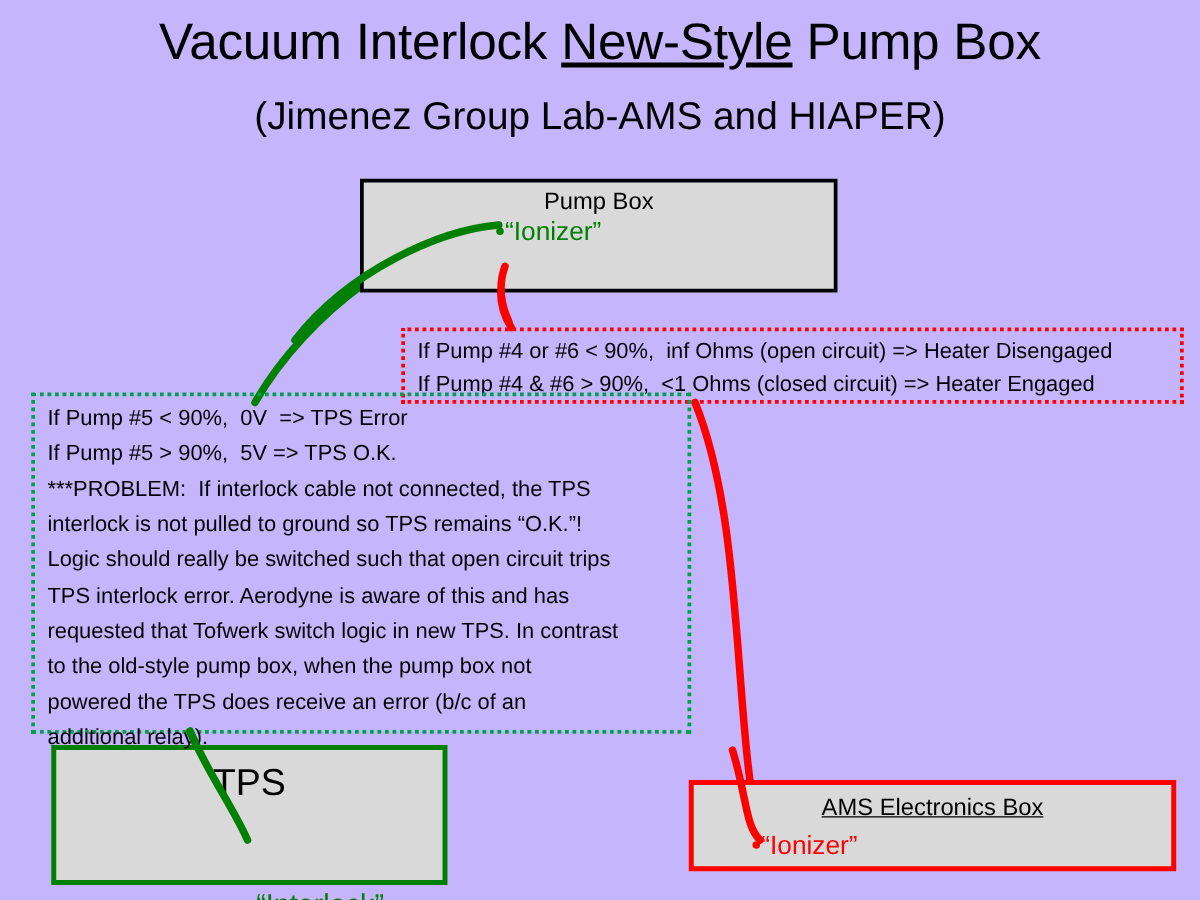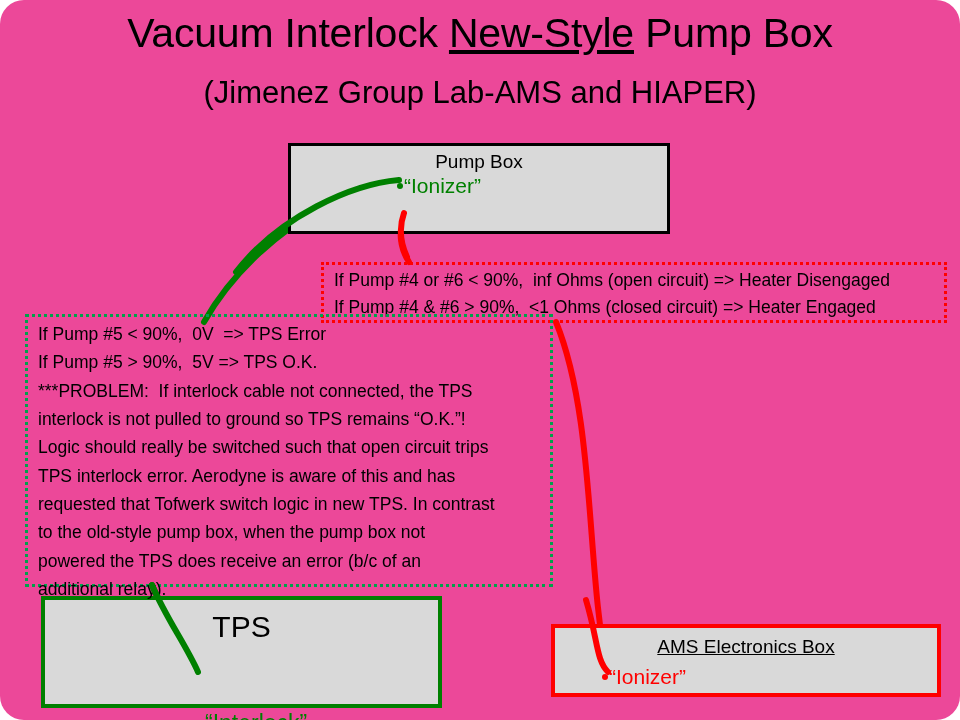--- a/index.html
+++ b/index.html
@@ -5,25 +5,24 @@
 <style>
   html, body {
     margin: 0;
     padding: 0;
     background: #ffffff;
   }
   #slide {
     position: relative;
     width: 960px;
     height: 720px;
-    background: #ec4899;
+    background: #c4b5fd;
     overflow: hidden;
     font-family: "Liberation Sans", sans-serif;
     color: #000000;
-    border-radius: 24px;
   }
 
   
   #title-block {
     position: absolute;
     left: 0;
     top: 12px;
     width: 960px;
     text-align: center;
     line-height: 1.05;
@@ -71,21 +70,21 @@
   #pump-box {
     left: 288px;
     top: 143px;
     width: 382px;
     height: 91px;
     border: 3px solid #000000;
   }
   #tps-box {
     left: 41px;
     top: 596px;
-    width: 401px;
+    width: 317px;
     height: 112px;
     border: 4px solid #008000;
   }
   #ams-box {
     left: 551px;
     top: 624px;
     width: 390px;
     height: 73px;
     border: 4px solid #ff0000;
   }

